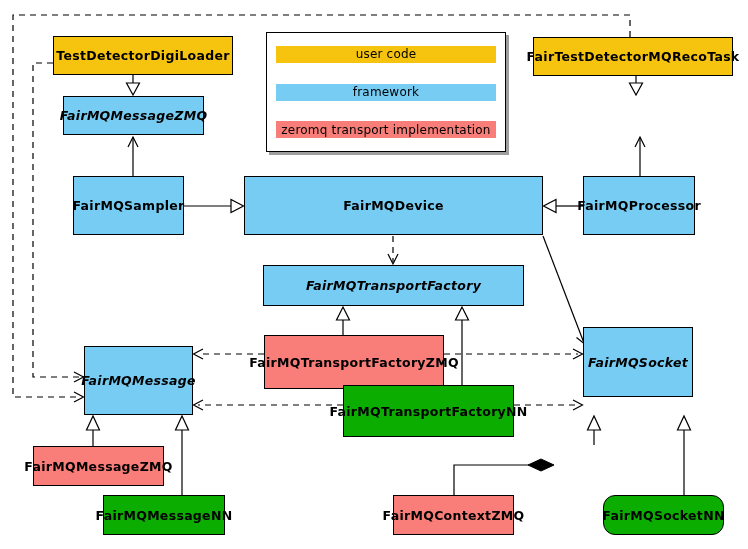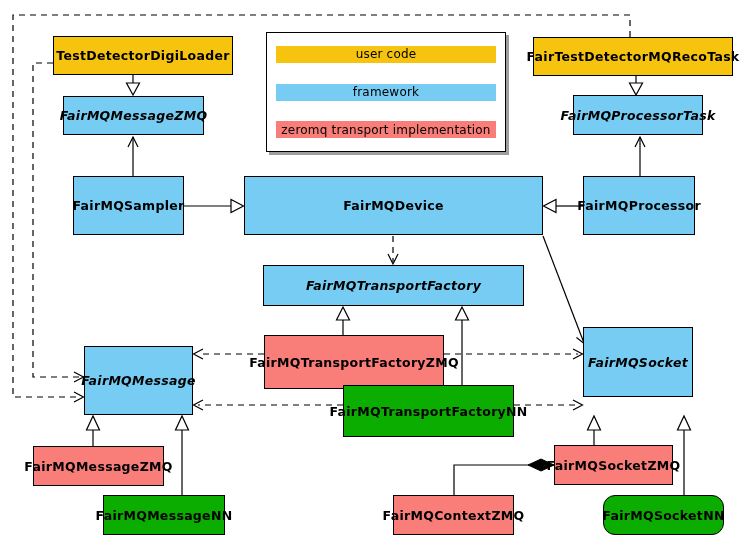--- a/index.html
+++ b/index.html
@@ -167,21 +167,20 @@
       <span>zeromq transport implementation</span>
     </div>
   </div>
 
   <div class="node fill-user_code" style="left:53px; top:36px; width:180px; height:39px;">TestDetectorDigiLoader</div>
 
   <div class="node fill-user_code" style="left:533px; top:37px; width:200px; height:39px;">FairTestDetectorMQRecoTask</div>
 
   <div class="node abstract fill-framework" style="left:63px; top:96px; width:141px; height:39px;">FairMQMessageZMQ</div>
 
-  <div class="node abstract fill-framework" style="left:573px; top:95px; width:130px; height:40px;">FairMQProcessorTask</div>
 
   <div class="node fill-framework" style="left:73px; top:176px; width:111px; height:59px;">FairMQSampler</div>
 
   <div class="node fill-framework" style="left:244px; top:176px; width:299px; height:59px;">FairMQDevice</div>
 
   <div class="node fill-framework" style="left:583px; top:176px; width:112px; height:59px;">FairMQProcessor</div>
 
   <div class="node abstract fill-framework" style="left:263px; top:265px; width:261px; height:41px;">FairMQTransportFactory</div>
 
   <div class="node fill-zeromq" style="left:264px; top:335px; width:180px; height:54px;">FairMQTransportFactoryZMQ</div>
@@ -191,17 +190,16 @@
   <div class="node abstract fill-framework" style="left:84px; top:346px; width:109px; height:69px;">FairMQMessage</div>
 
   <div class="node abstract fill-framework" style="left:583px; top:327px; width:110px; height:70px;">FairMQSocket</div>
 
   <div class="node fill-zeromq" style="left:33px; top:446px; width:131px; height:40px;">FairMQMessageZMQ</div>
 
   <div class="node fill-nanomsg" style="left:103px; top:495px; width:122px; height:40px;">FairMQMessageNN</div>
 
   <div class="node fill-zeromq" style="left:393px; top:495px; width:121px; height:40px;">FairMQContextZMQ</div>
 
-  <div class="node fill-zeromq" style="left:554px; top:445px; width:119px; height:40px;">FairMQSocketZMQ</div>
 
   <div class="node fill-nanomsg" style="left:603px; top:495px; width:121px; height:40px;border-radius:12px;">FairMQSocketNN</div>
 
 </div>
 
 </body></html>

